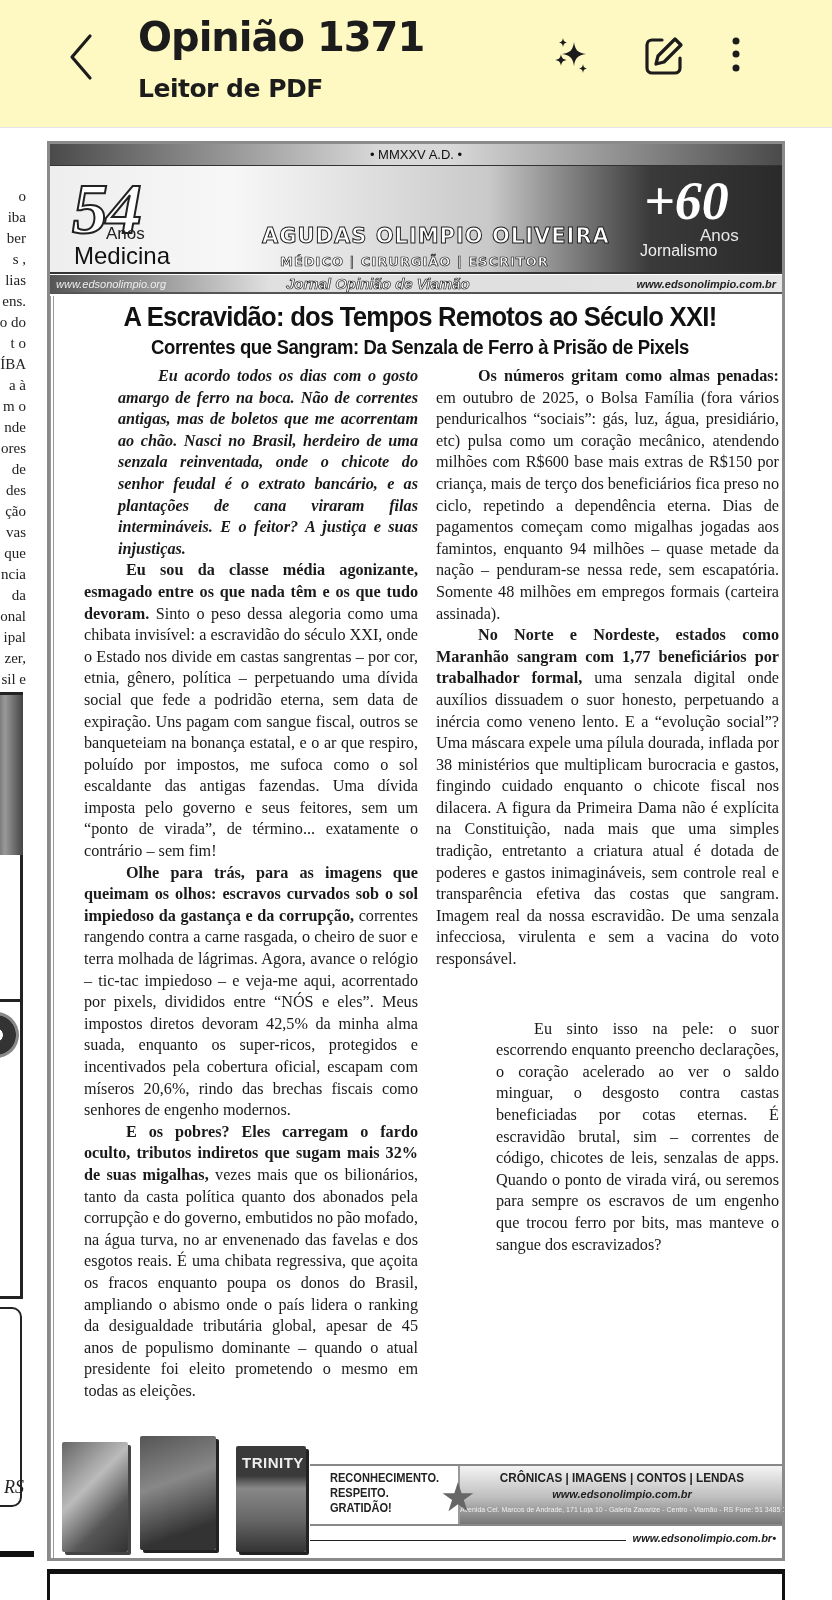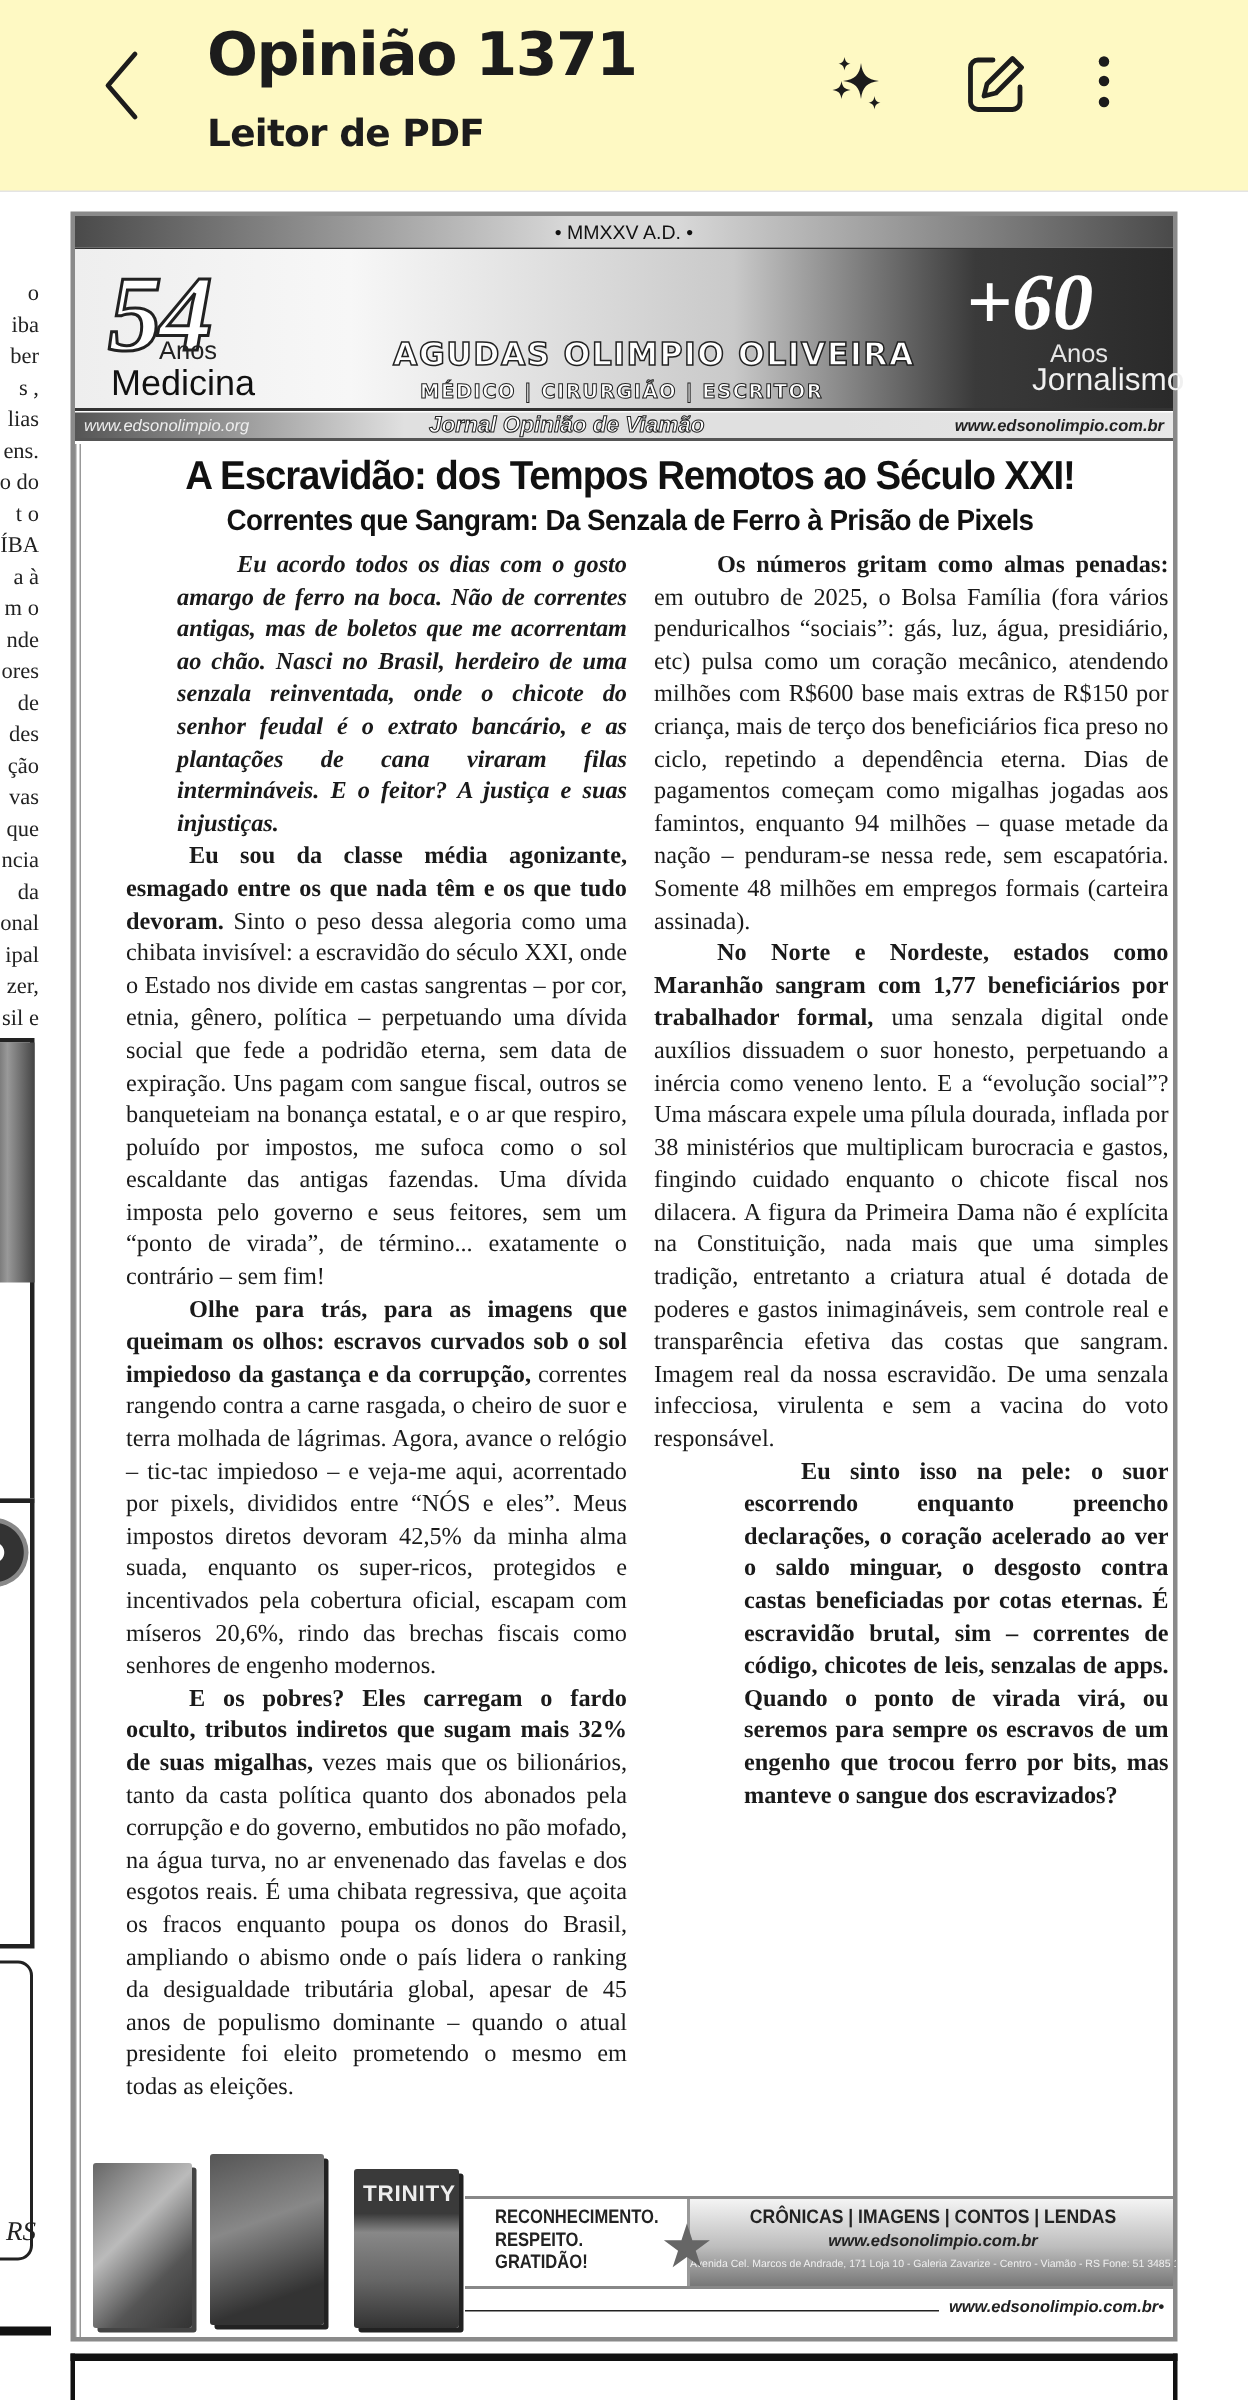--- a/index.html
+++ b/index.html
@@ -39,37 +39,37 @@
   .mast-main { position: absolute; left: 0; top: 22px; width: 732px; height: 108px; background: linear-gradient(90deg,#eeeeee 0%,#f7f7f7 25%,#c9c9c9 60%,#3a3a3a 82%,#2a2a2a 100%); border-bottom: 2px solid #333; }
   .mast-54 { position: absolute; left: 22px; top: 2px; font-family: "Liberation Serif", serif; font-style: italic; font-weight: bold; font-size: 72px; color: #fff; -webkit-text-stroke: 2px #222; letter-spacing: -2px; }
   .mast-anos-l { position: absolute; left: 56px; top: 58px; font-size: 17px; color: #222; }
   .mast-med { position: absolute; left: 24px; top: 76px; font-size: 24px; color: #111; }
   .mast-cron { position: absolute; left: 150px; top: 4px; font-family: "Liberation Serif", serif; font-size: 44px; color: #fff; -webkit-text-stroke: 1.4px #222; letter-spacing: -1px; }
   .mast-amp { font-size: 60px; }
   .mast-name { position: absolute; left: 212px; top: 58px; font-family: "DejaVu Sans", sans-serif; font-weight: bold; font-size: 21px; color: #fff; -webkit-text-stroke: 1px #222; letter-spacing: 1px; }
   .mast-prof { position: absolute; left: 230px; top: 88px; font-family: "DejaVu Sans", sans-serif; font-weight: bold; font-size: 13px; color: #fff; -webkit-text-stroke: 0.7px #222; letter-spacing: 1px; }
   .mast-30 { position: absolute; left: 594px; top: 4px; font-family: "Liberation Serif", serif; font-style: italic; font-weight: bold; font-size: 54px; color: #fff; }
   .mast-anos-r { position: absolute; left: 650px; top: 60px; font-size: 17px; color: #e6e6e6; }
-  .mast-jor { position: absolute; left: 590px; top: 76px; font-size: 21px; color: #f0f0f0; margin-left: 48px; }
+  .mast-jor { position: absolute; left: 590px; top: 76px; font-size: 16px; color: #f0f0f0; }
   .mast-bottom { position: absolute; left: 0; top: 131px; width: 732px; height: 19px; background: linear-gradient(90deg,#555,#e0e0e0 30%,#e0e0e0 70%,#e8e8e8); border-bottom: 2px solid #555; font-size: 11px; line-height: 19px; }
   .mast-url-l { position: absolute; left: 6px; top: 0; font-style: italic; color: #eee; }
   .mast-jornal { position: absolute; left: 236px; top: -1px; font-style: italic; font-weight: bold; font-size: 15px; color: #fff; -webkit-text-stroke: 0.7px #222; }
   .mast-url-r { position: absolute; right: 6px; top: 0; font-style: italic; font-weight: bold; color: #222; }
 
   .art-inner { position: absolute; left: 0; top: 152px; width: 732px; height: 1262px; border-left: 4px double #999; }
   .headline { position: absolute; left: 0; top: 6px; width: 732px; text-align: center; font-family: "Liberation Sans", sans-serif; font-weight: bold; font-size: 27px; letter-spacing: -0.8px; color: #111; transform: scaleX(0.95); }
   .subhead { position: absolute; left: 0; top: 40px; width: 732px; text-align: center; font-weight: bold; font-size: 19.5px; letter-spacing: -0.4px; color: #111; transform: scaleX(0.95); }
 
   .col { position: absolute; top: 70px; font-family: "Liberation Serif", serif; font-size: 16.2px; line-height: 21.6px; color: #1a1a1a; text-align: justify; }
   .col-left { left: 30px; width: 334px; }
   .col-right { left: 382px; width: 343px; }
   .col p { margin: 0; text-indent: 42px; }
   .lead { padding-left: 34px; font-style: italic; font-weight: bold; }
   .lead p { text-indent: 40px; }
-  .closing { padding-left: 60px; font-weight: bold; }
+  .closing { padding-left: 60px; font-weight: normal; margin-top: 48px; }
   .closing p { text-indent: 38px; }
   .b { font-weight: bold; }
 
   
   .promo { position: absolute; left: 0; top: 1290px; width: 732px; height: 128px; }
   .book { position: absolute; border-radius: 2px; }
   .book1 { left: 12px; top: 8px; width: 66px; height: 110px; background: linear-gradient(135deg,#666,#bbb 40%,#555 70%,#333); box-shadow: 3px 3px 0 #444; }
   .book2 { left: 90px; top: 2px; width: 76px; height: 114px; background: linear-gradient(160deg,#555,#888 40%,#333 80%); box-shadow: 3px 3px 0 #222; }
   .book3 { left: 186px; top: 12px; width: 70px; height: 106px; background: linear-gradient(180deg,#3a3a3a 0%,#3a3a3a 28%,#888 40%,#666 70%,#333); box-shadow: 3px 3px 0 #222; }
   .book3 .tri { position: absolute; left: 6px; top: 8px; font-family: "Liberation Sans", sans-serif; font-weight: bold; font-size: 15px; color: #eee; letter-spacing: 0.5px; }

